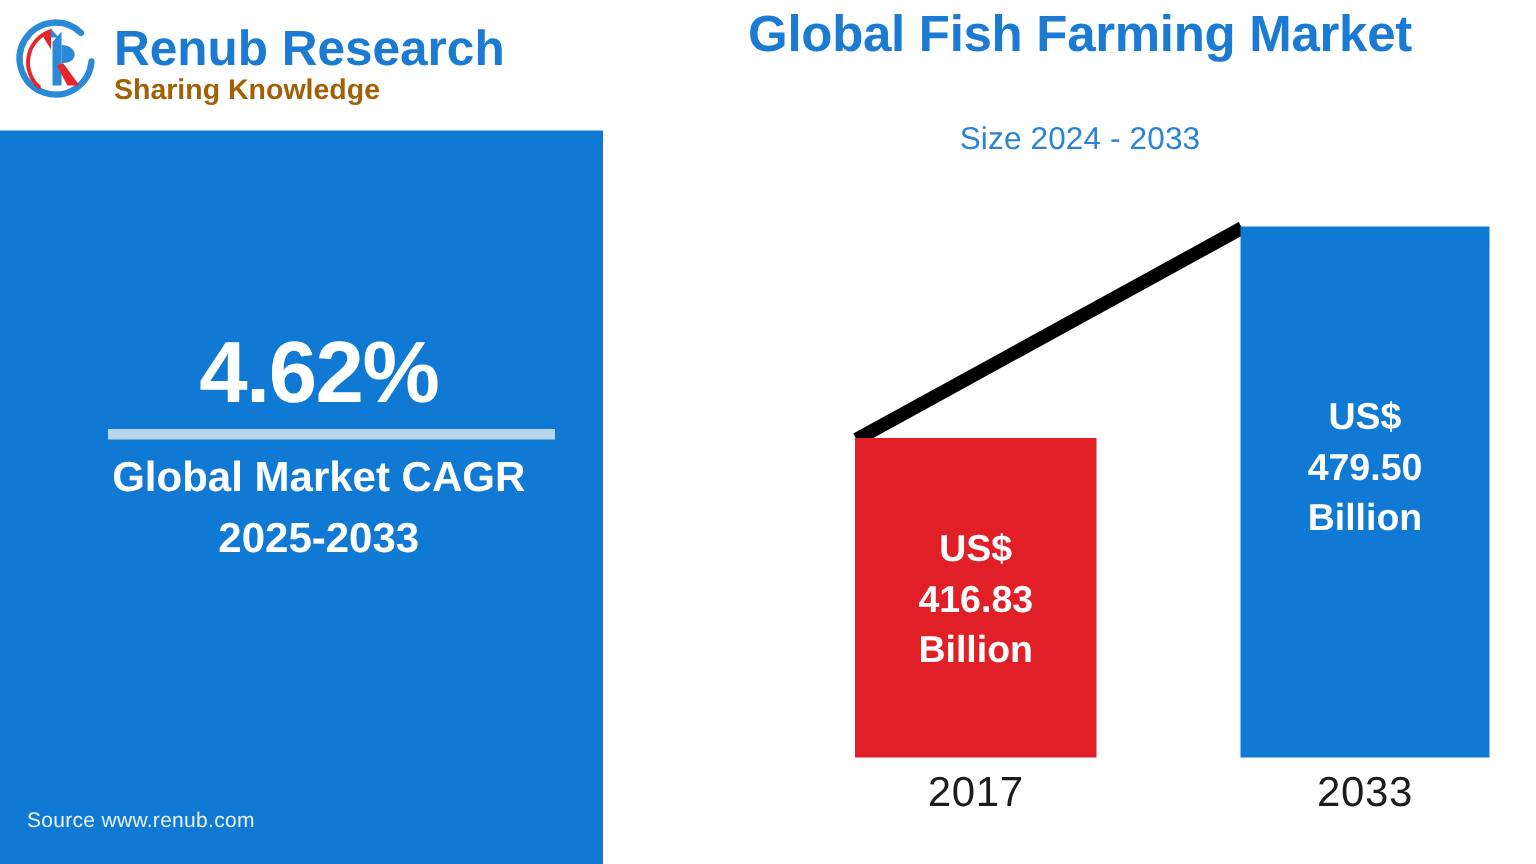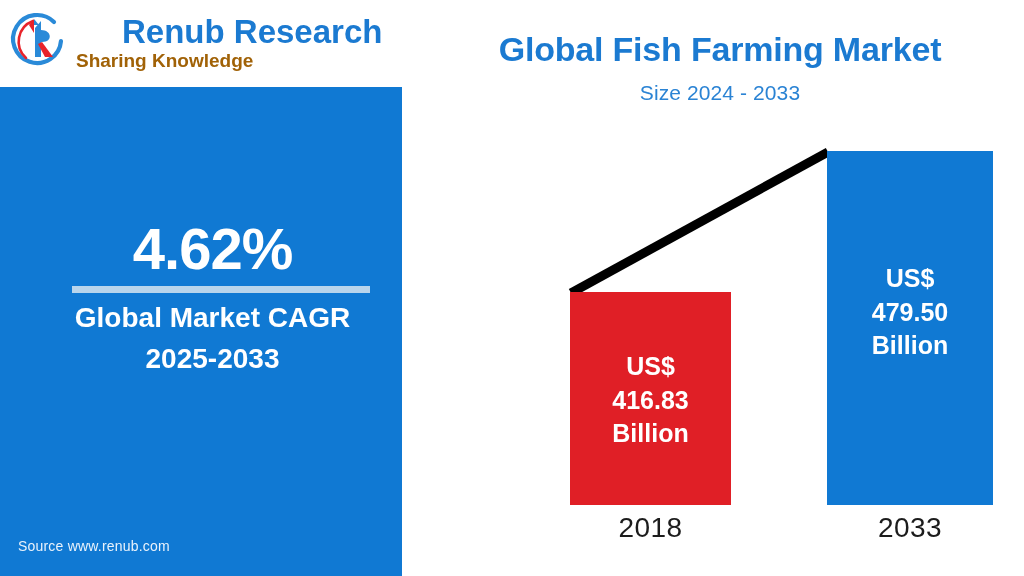--- a/index.html
+++ b/index.html
@@ -40,36 +40,35 @@
     justify-content: center;
     line-height: 1;
   }
   #brand-name {
     font-family: "Liberation Sans Narrow", "Liberation Sans", sans-serif;
     font-weight: bold;
     font-size: 33px;
     color: #1b7ad1;
     letter-spacing: 0px;
     white-space: nowrap;
-    margin-left: 46px;
   }
   #brand-tagline {
     font-family: "Liberation Sans Narrow", "Liberation Sans", sans-serif;
     font-weight: bold;
     font-size: 19px;
     color: #a16207;
     margin-top: 3px;
     white-space: nowrap;
   }
 
   
   #title {
     position: absolute;
     left: 430px;
-    top: 30px;
+    top: 4px;
     width: 580px;
     text-align: center;
     font-size: 34px;
     font-weight: bold;
     color: #1b7ad1;
     letter-spacing: -0.2px;
     white-space: nowrap;
   }
   #subtitle {
     position: absolute;
@@ -249,17 +248,17 @@
     </div>
 
     <div class="bar" id="bar-2033">
       <div class="bar-label">
         <div>US$</div>
         <div>479.50</div>
         <div>Billion</div>
       </div>
     </div>
 
-    <div class="axis-label" id="axis-2024">2018</div>
+    <div class="axis-label" id="axis-2024">2017</div>
     <div class="axis-label" id="axis-2033">2033</div>
   </div>
 
 </div>
 
 </body></html>

